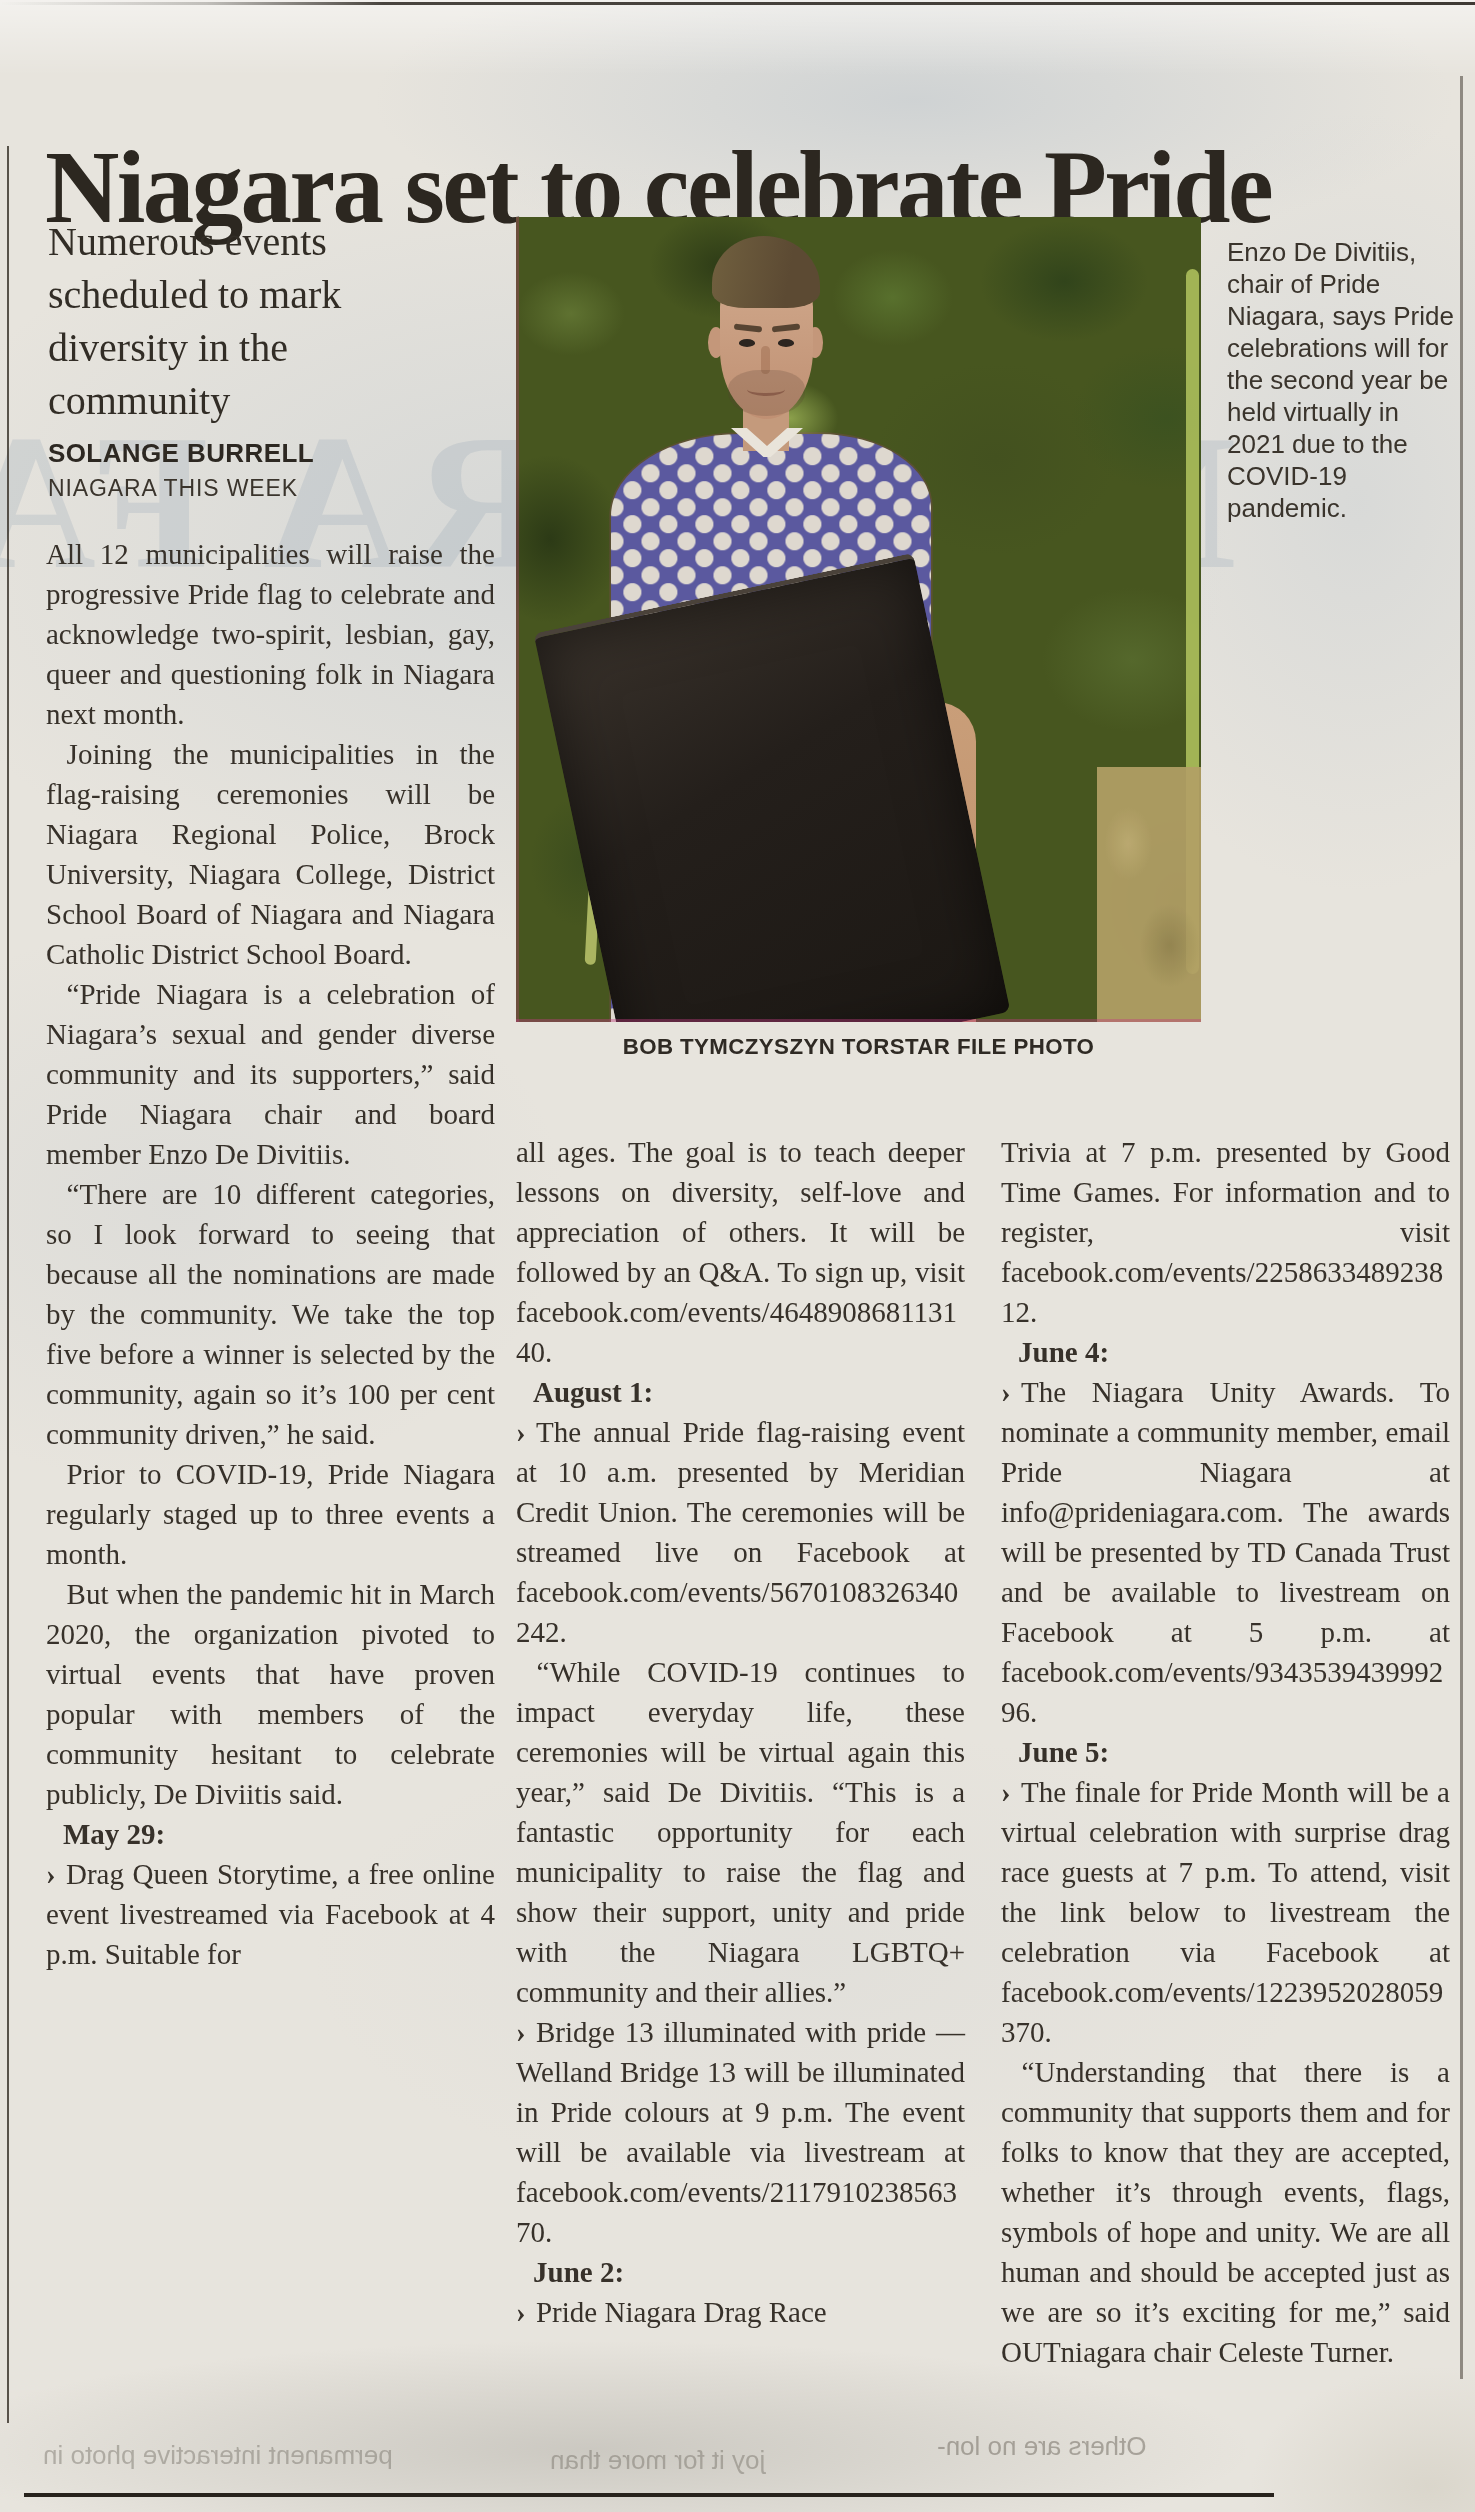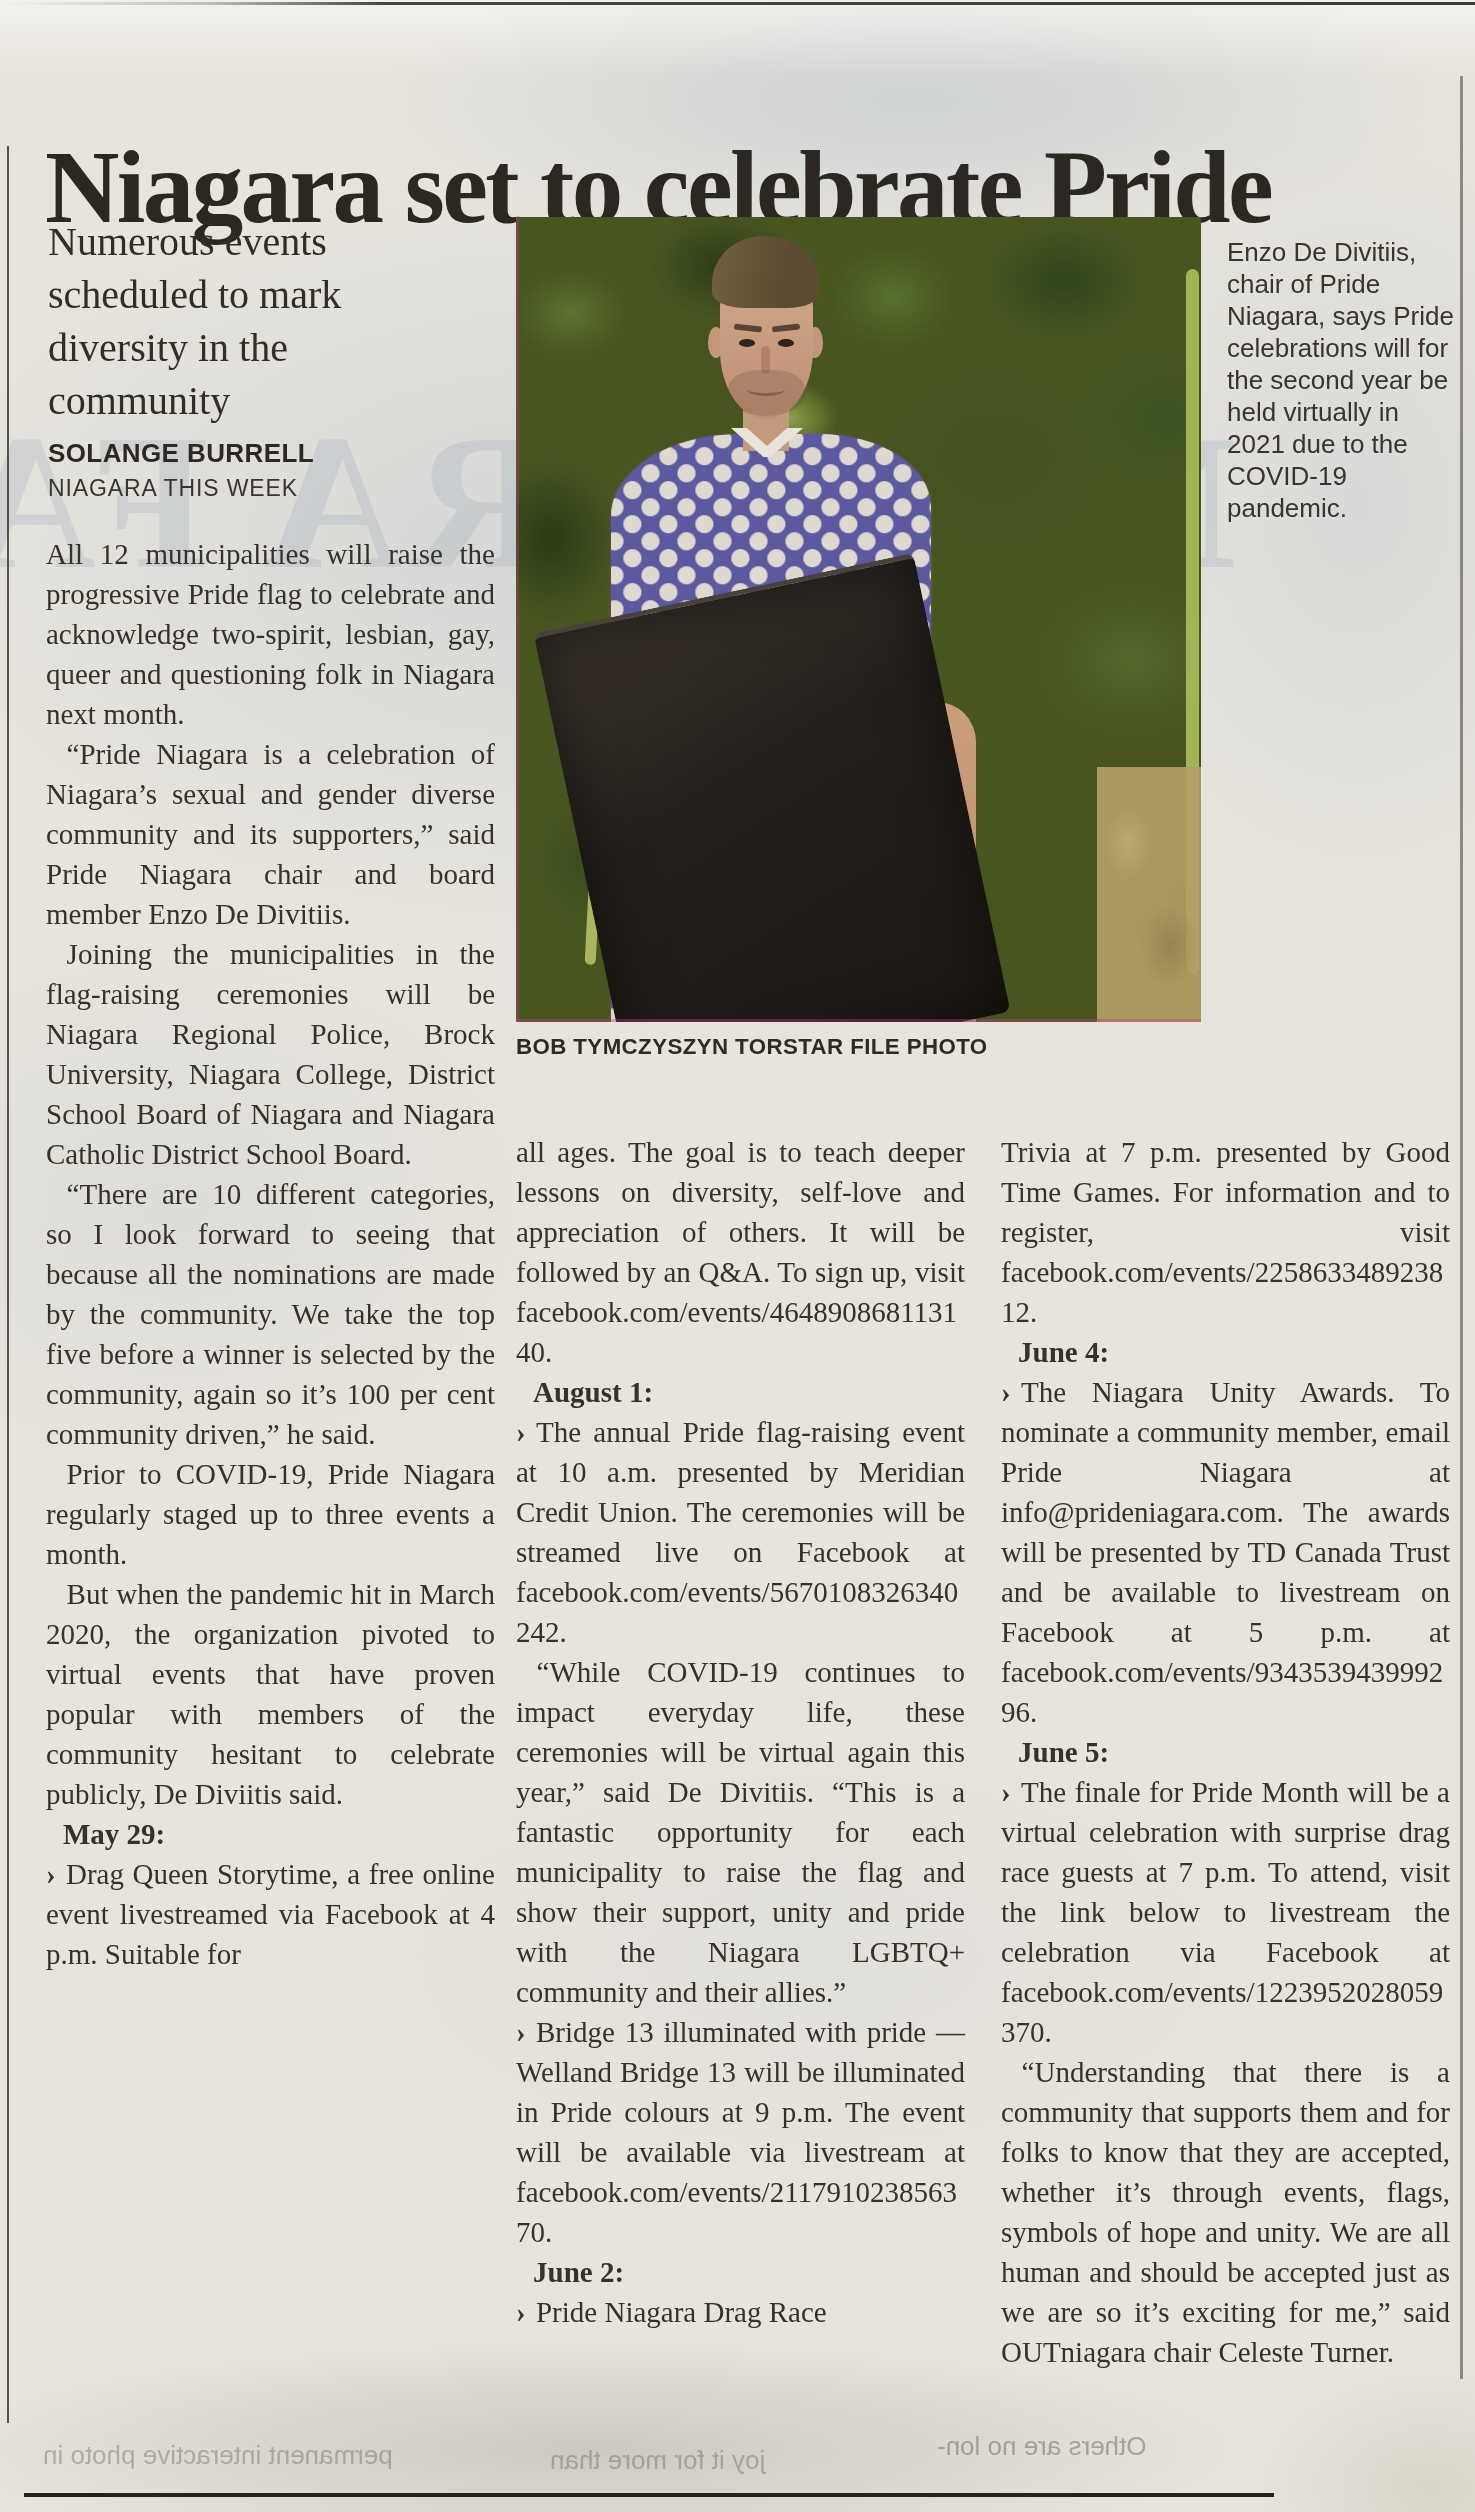--- a/index.html
+++ b/index.html
@@ -115,21 +115,21 @@
   .photo .laptop{
     position:absolute;left:62px;top:371px;width:388px;height:464px;
     background:linear-gradient(160deg,#3a332c,#241f1b 40%,#1c1814);
     border-top:5.2px solid #4a423a;border-radius:8.6px;
     transform:rotate(-12deg);box-shadow:inset 0 0 60px rgba(0,0,0,.55);
   }
   .photo .fringe-b{position:absolute;left:0;bottom:0;width:100%;height:3.4px;background:rgba(195,60,130,.4);}
   .photo .fringe-l{position:absolute;left:0;top:0;width:3.4px;height:100%;background:rgba(195,60,130,.3);}
 
   .photo-credit{
-    position:absolute;left:516px;top:1034px;width:685px;z-index:2;text-align:left;
+    position:absolute;left:516px;top:1034px;width:685px;z-index:2;text-align:center;
     font-family:"Liberation Sans",sans-serif;font-weight:bold;
     font-size:22.3px;letter-spacing:0.4px;color:#2f2a24;
   }
   .side-caption{
     position:absolute;left:1227px;top:236px;width:237px;z-index:2;
     font-family:"Liberation Sans",sans-serif;
     font-size:26px;line-height:32px;color:#3a342c;
   }
 
   
@@ -187,22 +187,22 @@
     <div class="laptop"></div>
     <div class="fringe-b"></div>
     <div class="fringe-l"></div>
   </div>
 
   <div class="photo-credit">BOB TYMCZYSZYN   TORSTAR FILE PHOTO</div>
   <div class="side-caption">Enzo De Divitiis, chair of Pride Niagara, says Pride celebrations will for the second year be held virtually in 2021 due to the COVID-19 pandemic.</div>
 
   <div class="col col1">
       <p class="noindent">All 12 municipalities will raise the progressive Pride flag to celebrate and acknowledge two-spirit, lesbian, gay, queer and questioning folk in Niagara next month.</p>
+      <p class="">Joining the municipalities in the flag-raising ceremonies will be Niagara Regional Police, Brock University, Niagara College, District School Board of Niagara and Niagara Catholic District School Board.</p>
       <p class="">“Pride Niagara is a celebration of Niagara’s sexual and gender diverse community and its supporters,” said Pride Niagara chair and board member Enzo De Divitiis.</p>
-      <p class="">Joining the municipalities in the flag-raising ceremonies will be Niagara Regional Police, Brock University, Niagara College, District School Board of Niagara and Niagara Catholic District School Board.</p>
       <p class="">“There are 10 different categories, so I look forward to seeing that because all the nominations are made by the community. We take the top five before a winner is selected by the community, again so it’s 100 per cent community driven,” he said.</p>
       <p class="">Prior to COVID-19, Pride Niagara regularly staged up to three events a month.</p>
       <p class="">But when the pandemic hit in March 2020, the organization pivoted to virtual events that have proven popular with members of the community hesitant to celebrate publicly, De Diviitis said.</p>
       <p class="heading">May 29:</p>
       <p class="bullet"><span class="chev">›</span><span>Drag Queen Storytime, a free online event livestreamed via Facebook at 4 p.m. Suitable for</span></p>
     </div>
   <div class="col col2">
       <p class="noindent">all ages. The goal is to teach deeper lessons on diversity, self-love and appreciation of others. It will be followed by an Q&amp;A. To sign up, visit facebook.com/events/464890868113140.</p>
       <p class="heading">August 1:</p>
       <p class="bullet"><span class="chev">›</span><span>The annual Pride flag-raising event at 10 a.m. presented by Meridian Credit Union. The ceremonies will be streamed live on Facebook at facebook.com/events/5670108326340242.</span></p>

